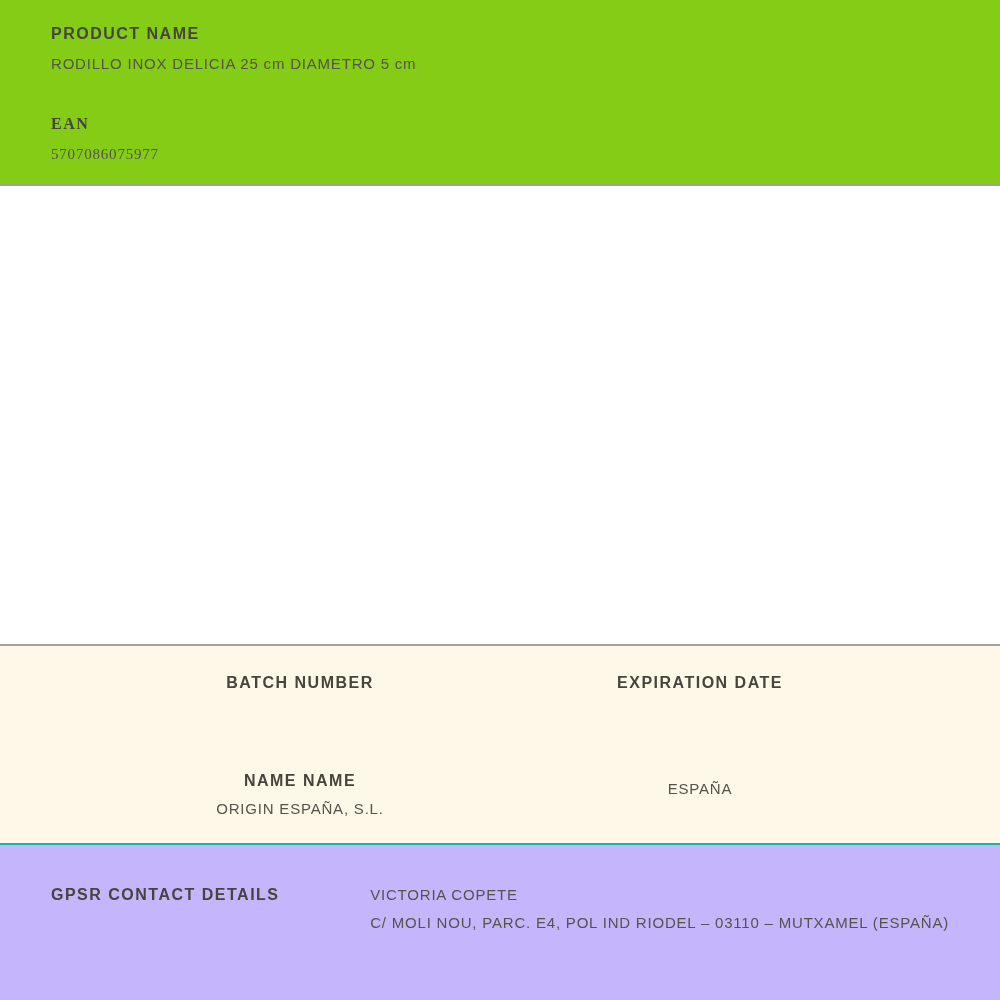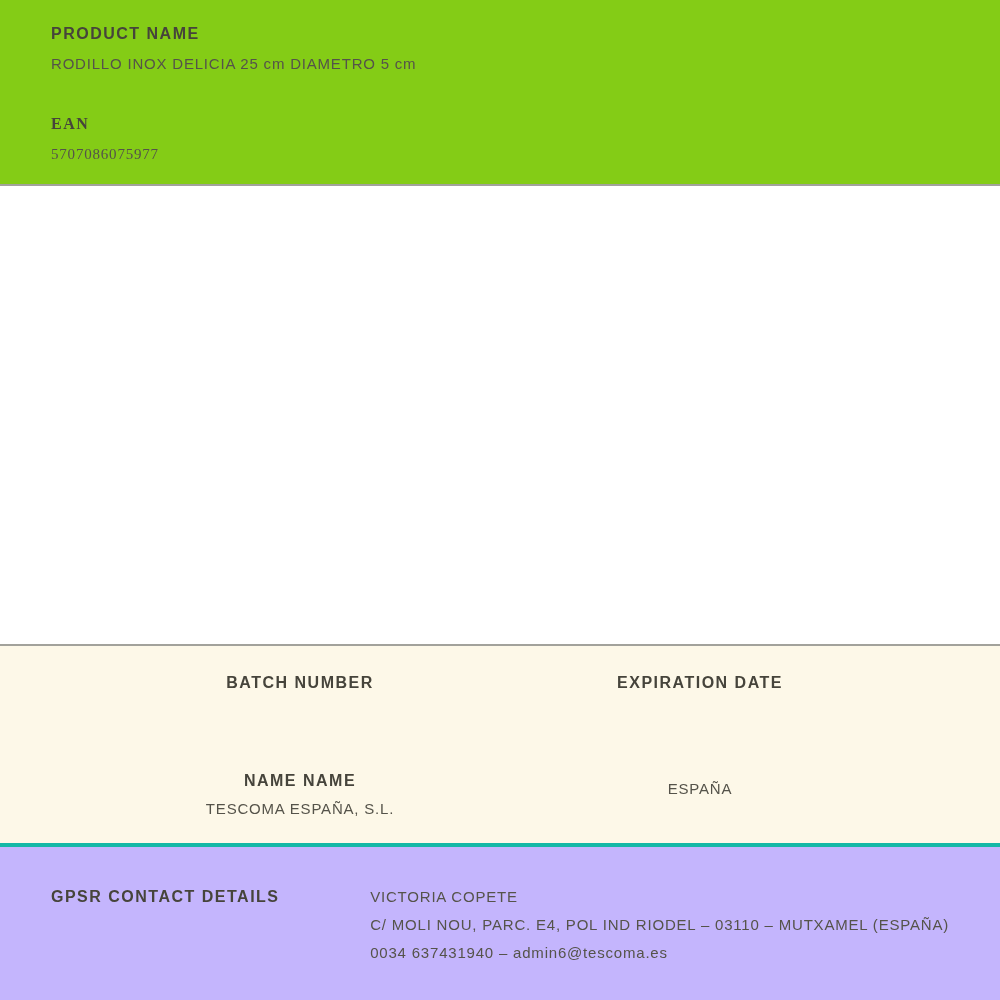--- a/index.html
+++ b/index.html
@@ -30,21 +30,21 @@
     height: 160px; 
   }
   .panel-image {
     height: 458px;
     background: #ffffff;
     border-bottom: 2px solid #a2a29b;
   }
   .panel-details {
     height: 170px; 
     background: #fdf8e8;
-    border-bottom: 4px solid #14b8a6;
+    border-bottom: 2px solid #14b8a6;
     padding: 27px 100px 0 100px;
   }
   .panel-contact {
     flex: 1;
     background: #c4b5fd;
     padding: 36px 51px 0 51px;
   }
   
   .field-label {
     font-size: 16px;
@@ -126,32 +126,31 @@
         <div class="field-value"></div>
       </div>
       <div class="grid-cell">
         <div class="field-label">EXPIRATION DATE</div>
         <div class="field-value"></div>
       </div>
     </div>
     <div class="grid-row second">
       <div class="grid-cell">
         <div class="field-label">NAME NAME</div>
-        <div class="field-value">TESCOMA ESPAÑA, S.L.</div>
+        <div class="field-value">ORIGIN ESPAÑA, S.L.</div>
       </div>
       <div class="grid-cell">
         <div class="field-value">ESPAÑA</div>
       </div>
     </div>
   </div>
 
   <div class="panel-contact">
     <div class="contact-flex">
       <div class="contact-title">GPSR CONTACT DETAILS</div>
       <div class="contact-lines">
         <div>VICTORIA COPETE</div>
         <div>C/ MOLI NOU, PARC. E4, POL IND RIODEL – 03110 – MUTXAMEL (ESPAÑA)</div>
-        <div>0034 637431940 – admin6@tescoma.es</div>
       </div>
     </div>
   </div>
 
 </div>
 
 </body></html>

